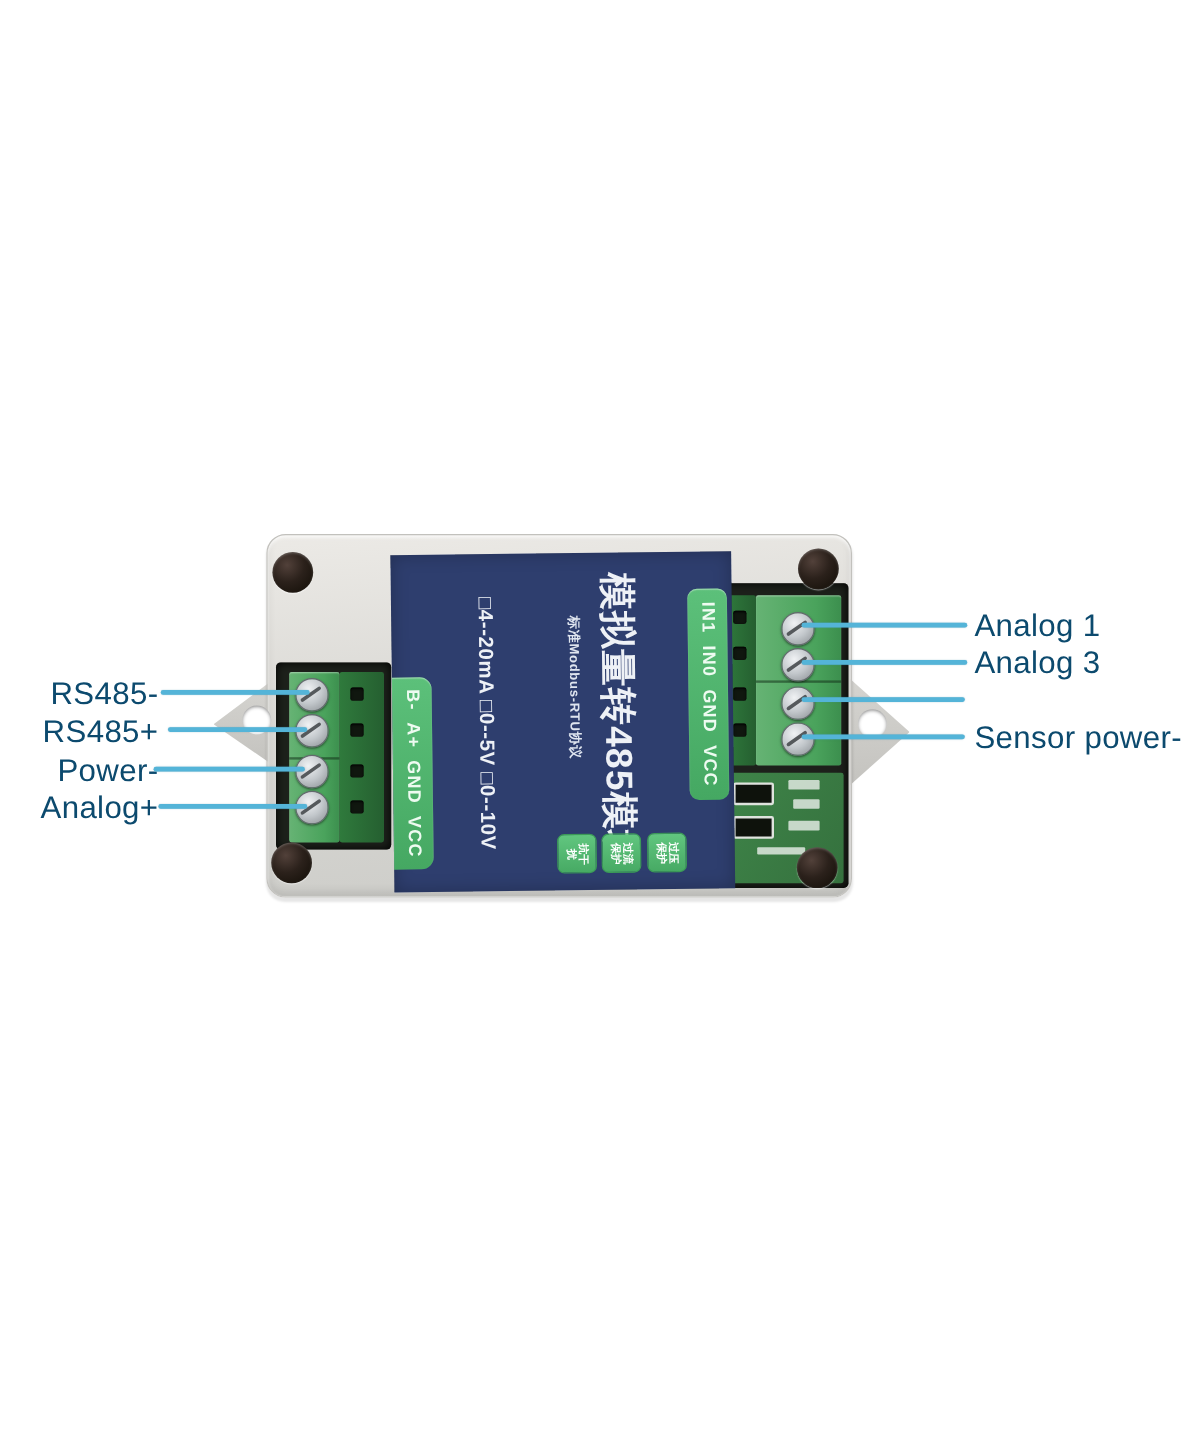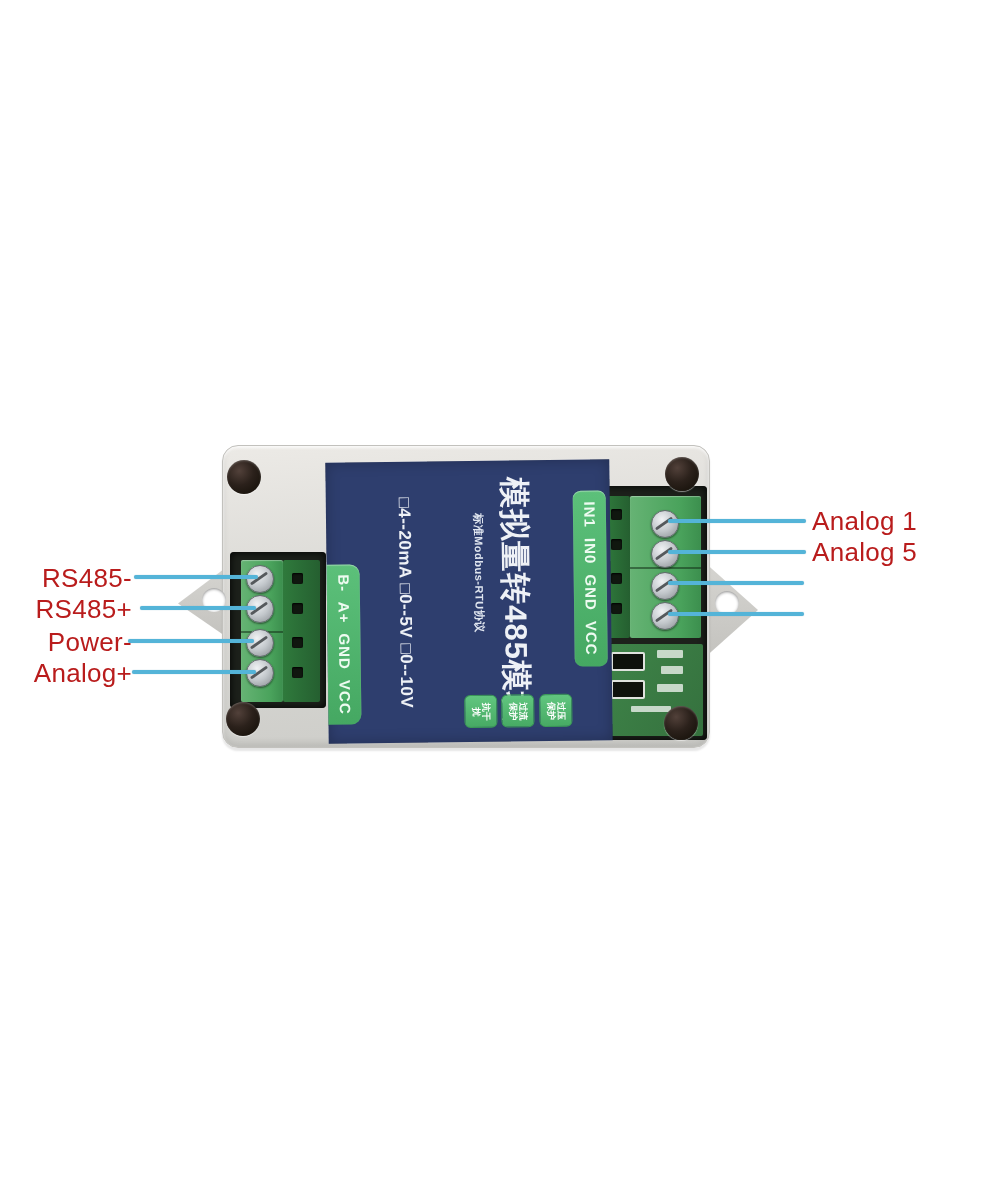--- a/index.html
+++ b/index.html
@@ -2,21 +2,21 @@
 <html><head>
 <meta charset="utf-8">
 <style>
   html,body { margin:0; padding:0; background:#ffffff; }
   .scene {
     position:relative; width:1000px; height:1200px; background:#ffffff;
     font-family:"Liberation Sans", sans-serif; overflow:hidden;
   }
   
   .callout {
-    position:absolute; color:#b91c1c; font-size:26px; line-height:28px;
+    position:absolute; color:#0c4a6e; font-size:26px; line-height:28px;
     letter-spacing:0.3px;
   }
   .callout.left { width:112px; left:20px; text-align:right; }
   .callout.right { left:812px; text-align:left; }
   .lead {
     position:absolute; height:4px; background:#54b4d8; border-radius:2px;
     box-shadow:0 0 1px rgba(60,140,170,.6);
   }
   
   .case {
@@ -112,21 +112,22 @@
 <body>
 
 <div class="scene">
 
   <div class="callout left" style="top:564px">RS485-</div>
   <div class="callout left" style="top:595px">RS485+</div>
   <div class="callout left" style="top:628px">Power-</div>
   <div class="callout left" style="top:659px">Analog+</div>
 
   <div class="callout right" style="top:507px">Analog 1</div>
-  <div class="callout right" style="top:538px">Analog 5</div>
+  <div class="callout right" style="top:538px">Analog 3</div>
+  <div class="callout right" style="top:600px">Sensor power-</div>
 
   <div class="ear earL"></div>
   <div class="ear earR"></div>
   <div class="ear-hole" style="left:202px; top:588px;"></div>
   <div class="ear-hole" style="left:715px; top:591px;"></div>
 
   <div class="case"></div>
 
   <div class="cscrew" style="left:227px; top:460px;"></div>
   <div class="cscrew" style="left:665px; top:457px;"></div>

